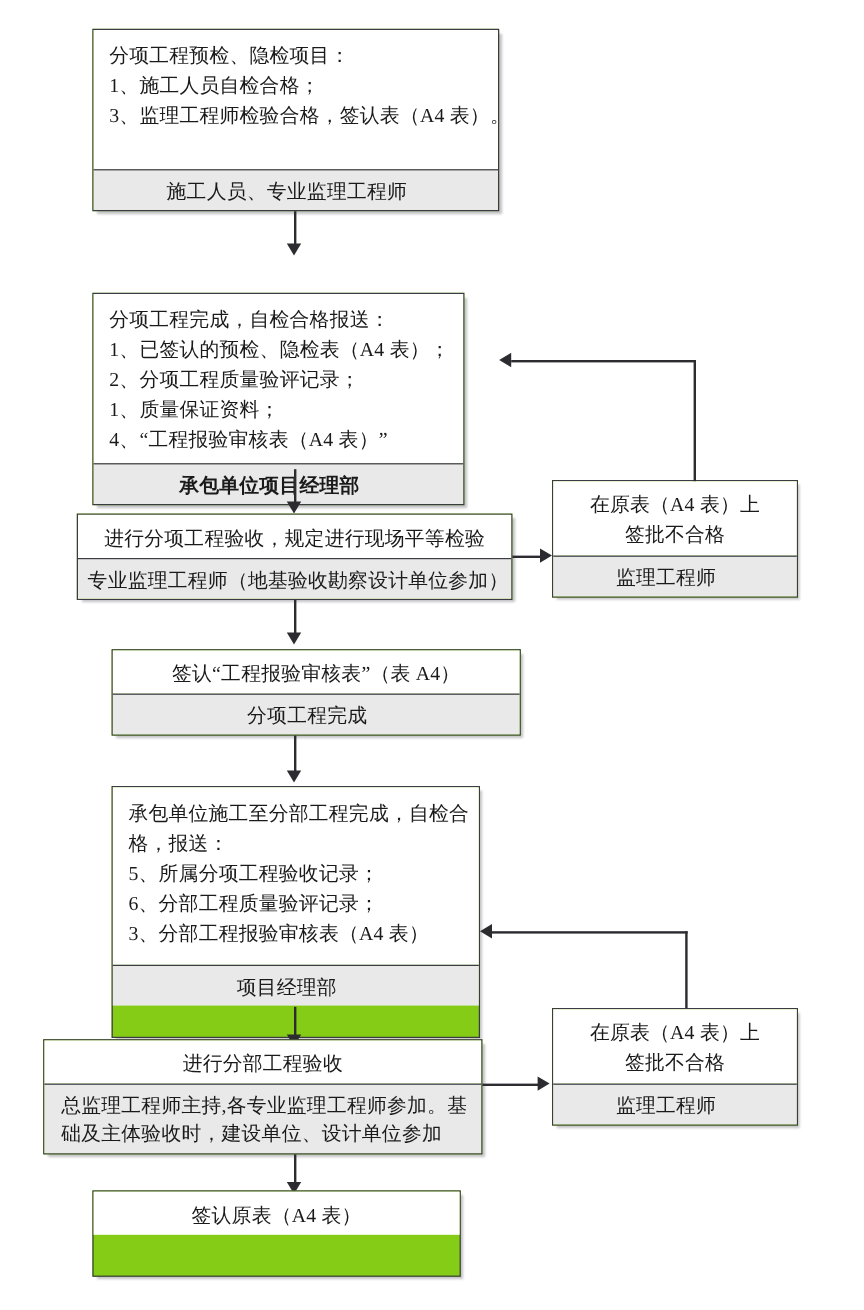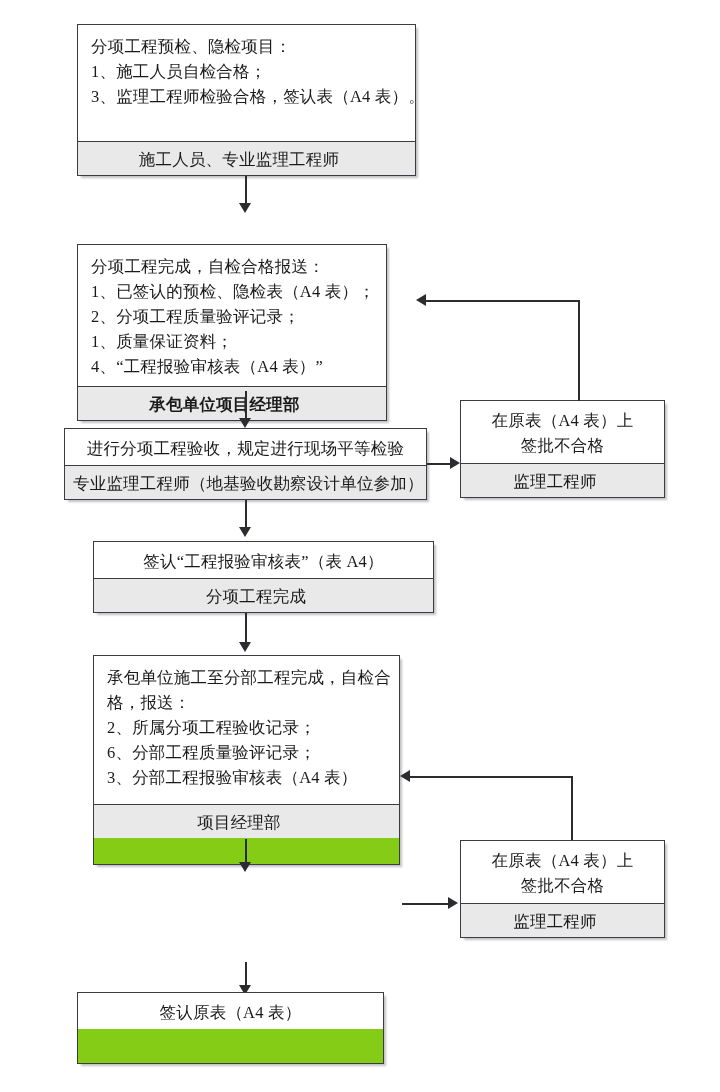--- a/index.html
+++ b/index.html
@@ -145,36 +145,45 @@
     </div>
   </div>
 
   <div class="seg vseg" style="left:245px;top:613px;height:33px;"></div>
   <div class="arrow down" style="left:239px;top:642px;"></div>
 
   <div class="node" style="left:93px;top:655px;width:307px;height:210px;">
     <div class="body" style="height:148px;">
       <div class="line">承包单位施工至分部工程完成，自检合</div>
       <div class="line">格，报送：</div>
-      <div class="line">2、所属分项工程验收记录；</div>
+      <div class="line">5、所属分项工程验收记录；</div>
       <div class="line">6、分部工程质量验评记录；</div>
       <div class="line">3、分部工程报验审核表（A4 表）</div>
     </div>
     <div class="actor" style="height:34px;">
       <div class="line">项目经理部</div>
     </div>
   </div>
 
   <div class="seg vseg" style="left:571px;top:776px;height:66px;"></div>
   <div class="seg hseg" style="left:410px;top:776px;width:163px;"></div>
   <div class="arrow left" style="left:400px;top:770px;"></div>
 
   <div class="seg vseg" style="left:245px;top:839px;height:27px;"></div>
   <div class="arrow down" style="left:239px;top:862px;"></div>
 
+  <div class="node" style="left:36px;top:866px;width:366px;height:96px;">
+    <div class="body center" style="height:36px;">
+      <div class="line">进行分部工程验收</div>
+    </div>
+    <div class="actor left" style="height:58px;">
+      <div class="line">总监理工程师主持,各专业监理工程师参加。基</div>
+      <div class="line">础及主体验收时，建设单位、设计单位参加</div>
+    </div>
+  </div>
 
   <div class="seg hseg" style="left:402px;top:903px;width:48px;"></div>
   <div class="arrow right" style="left:448px;top:897px;"></div>
 
   <div class="node" style="left:460px;top:840px;width:205px;height:98px;">
     <div class="body center" style="height:62px;">
       <div class="line">在原表（A4 表）上</div>
       <div class="line">签批不合格</div>
     </div>
     <div class="actor" style="height:34px;">

